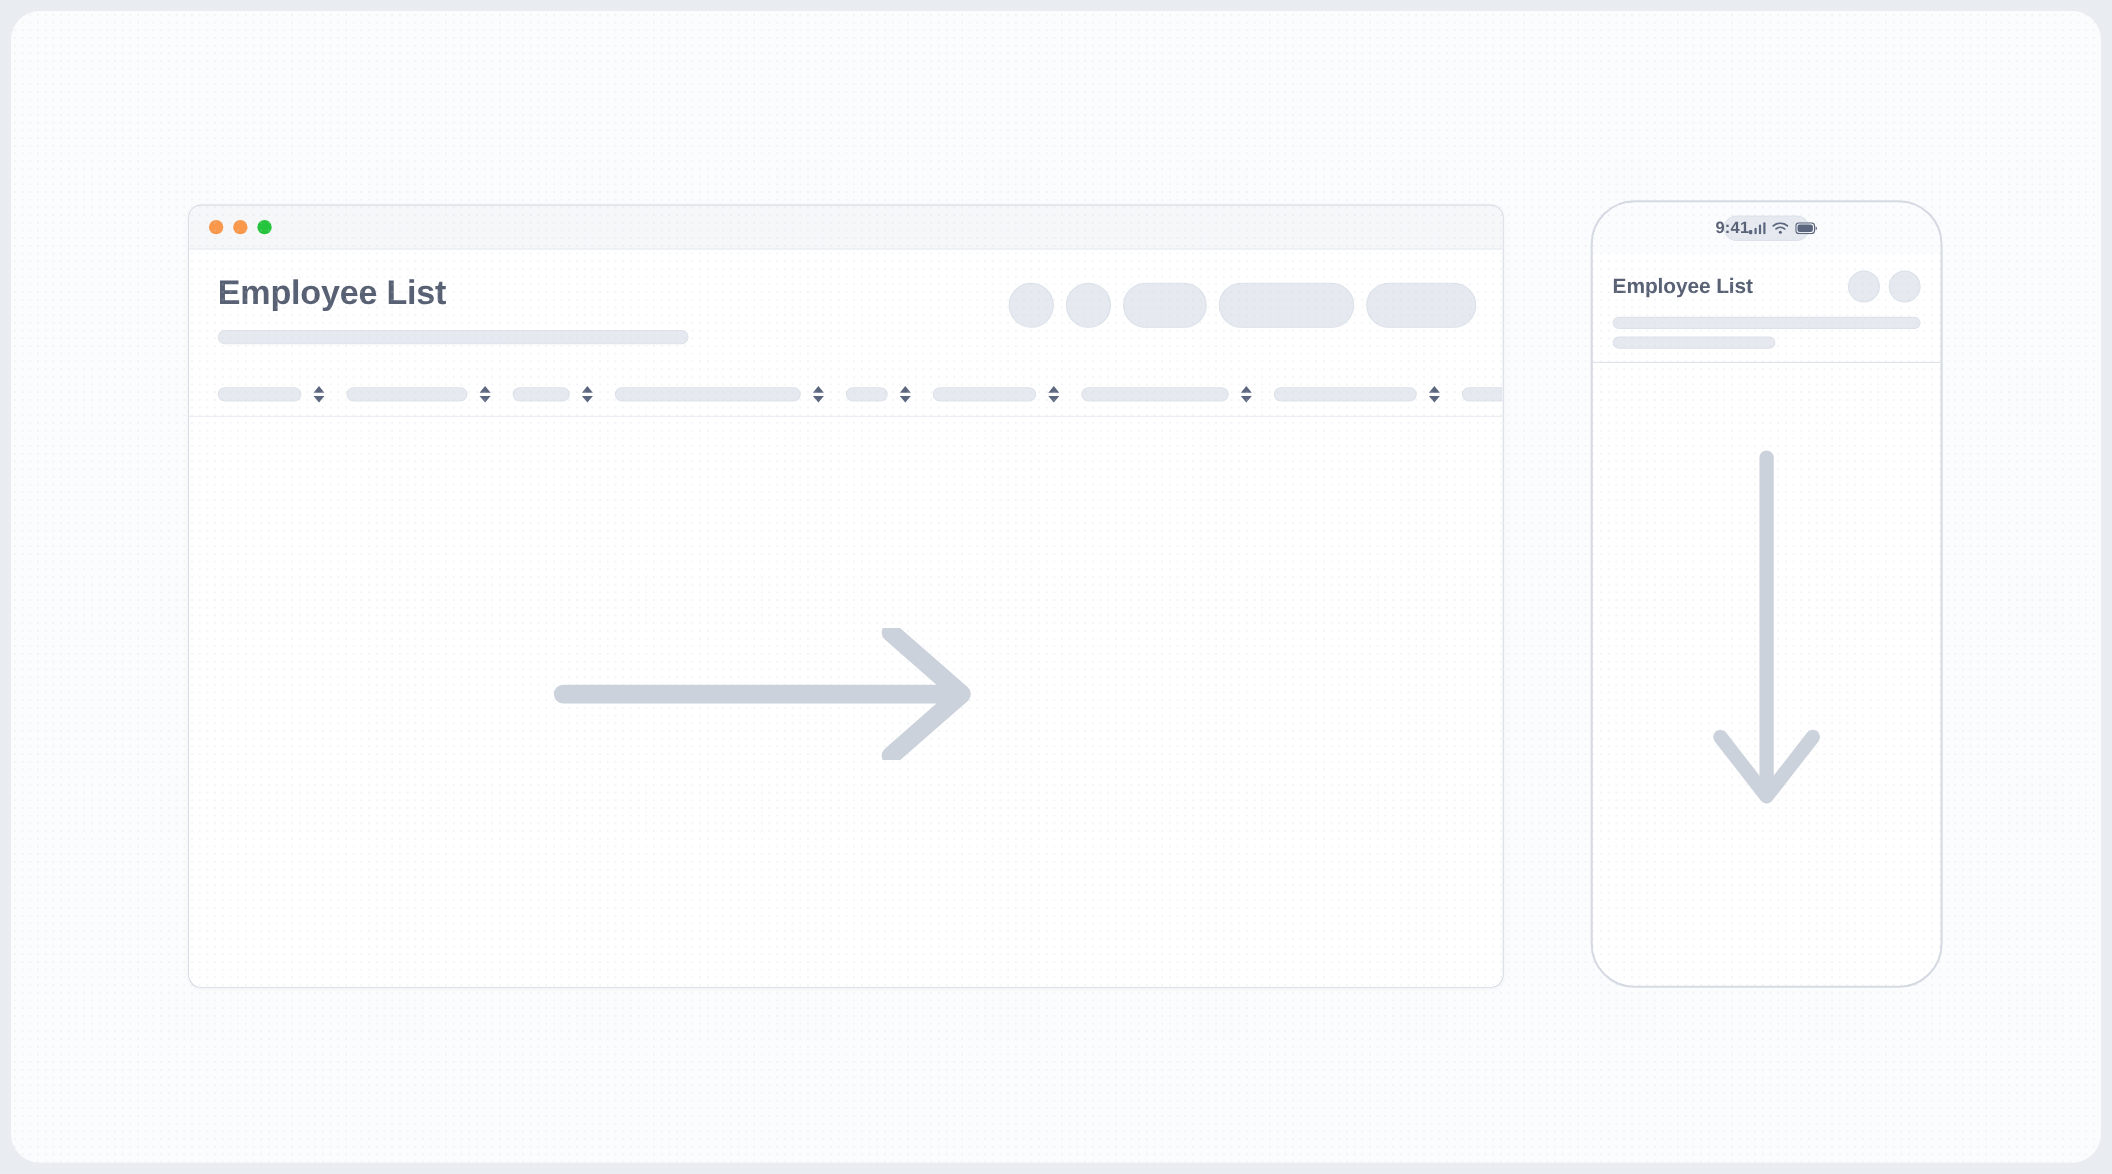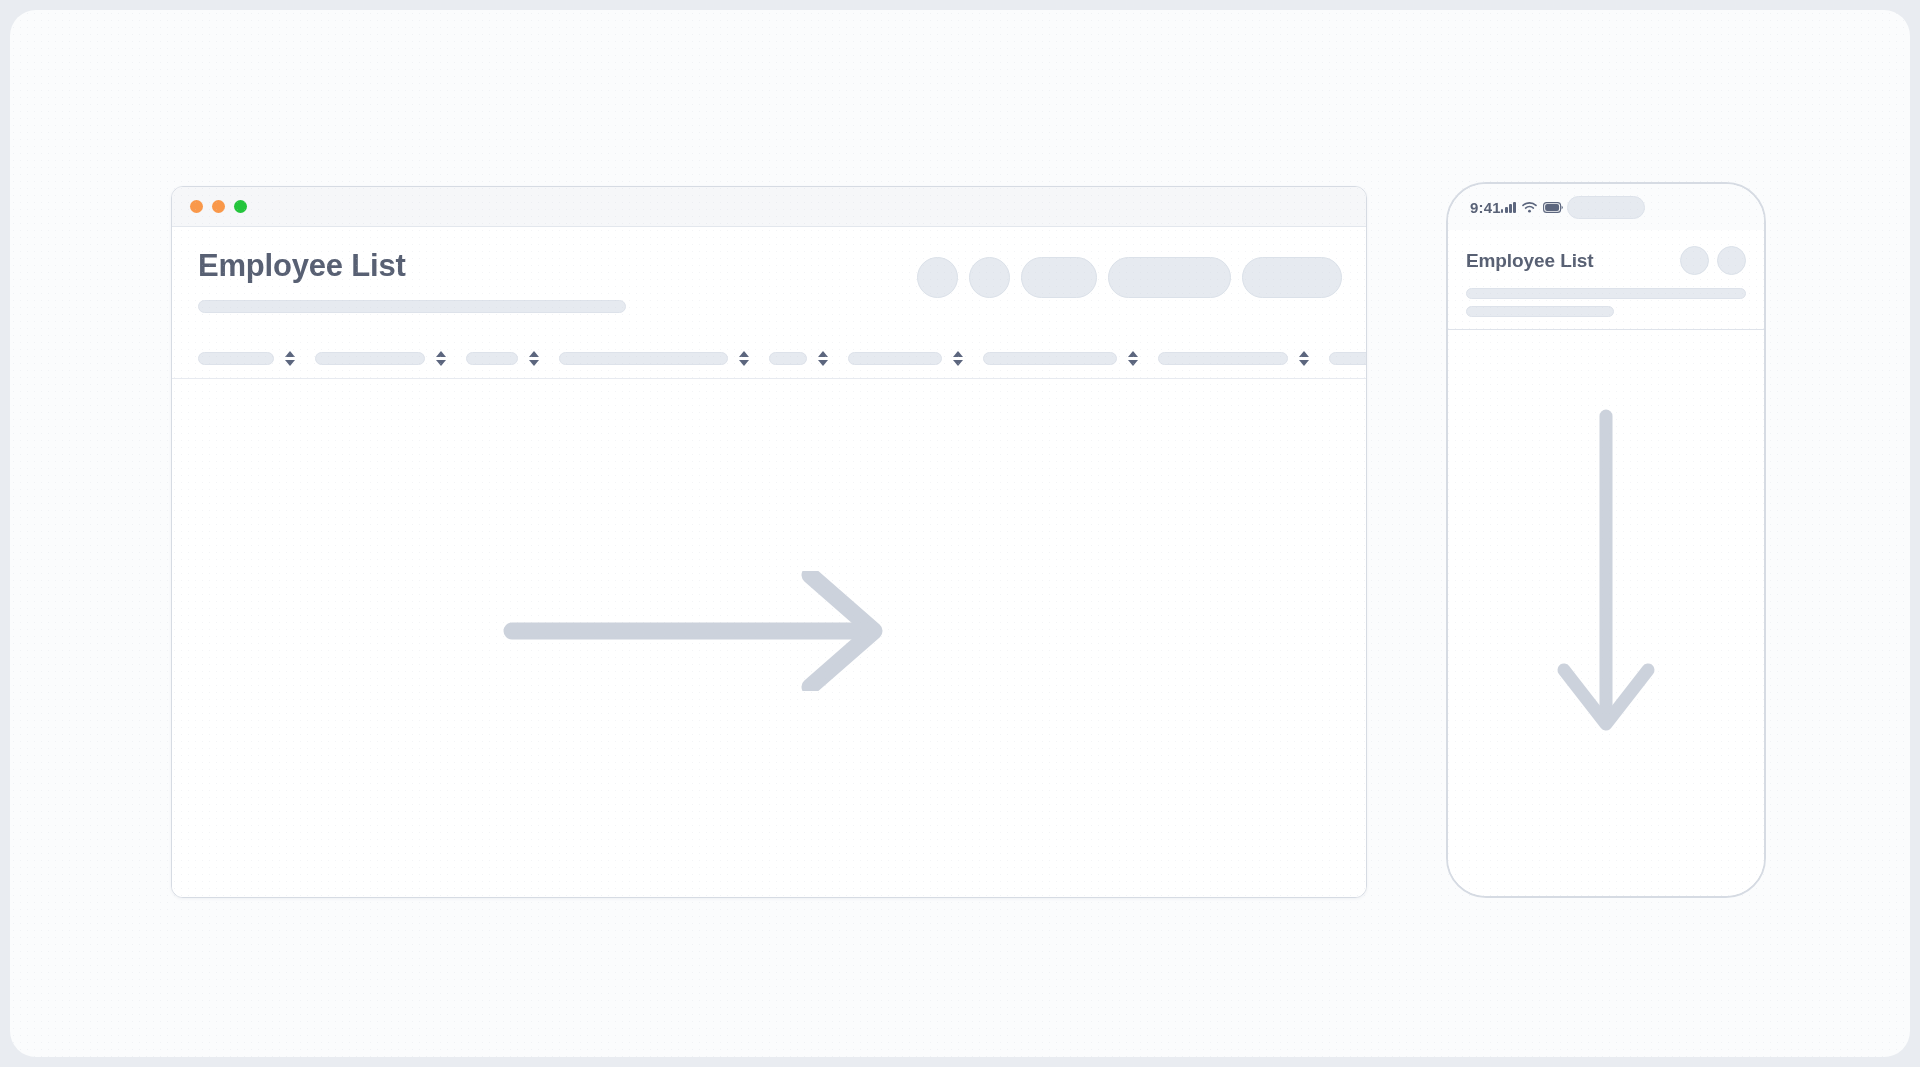--- a/index.html
+++ b/index.html
@@ -165,21 +165,21 @@
     background: #ffffff;
     border: 2px solid #d6dbe3;
     border-radius: 40px;
     overflow: hidden;
   }
   .ph-status {
     height: 46px;
     background: #fbfcfd;
     display: flex;
     align-items: center;
-    justify-content: flex-start;
+    justify-content: center;
     padding: 16px 22px;
     position: relative;
   }
   .ph-time {
     font-size: 15px;
     font-weight: 700;
     color: #596277;
     letter-spacing: .2px;
     z-index: 2;
   }

